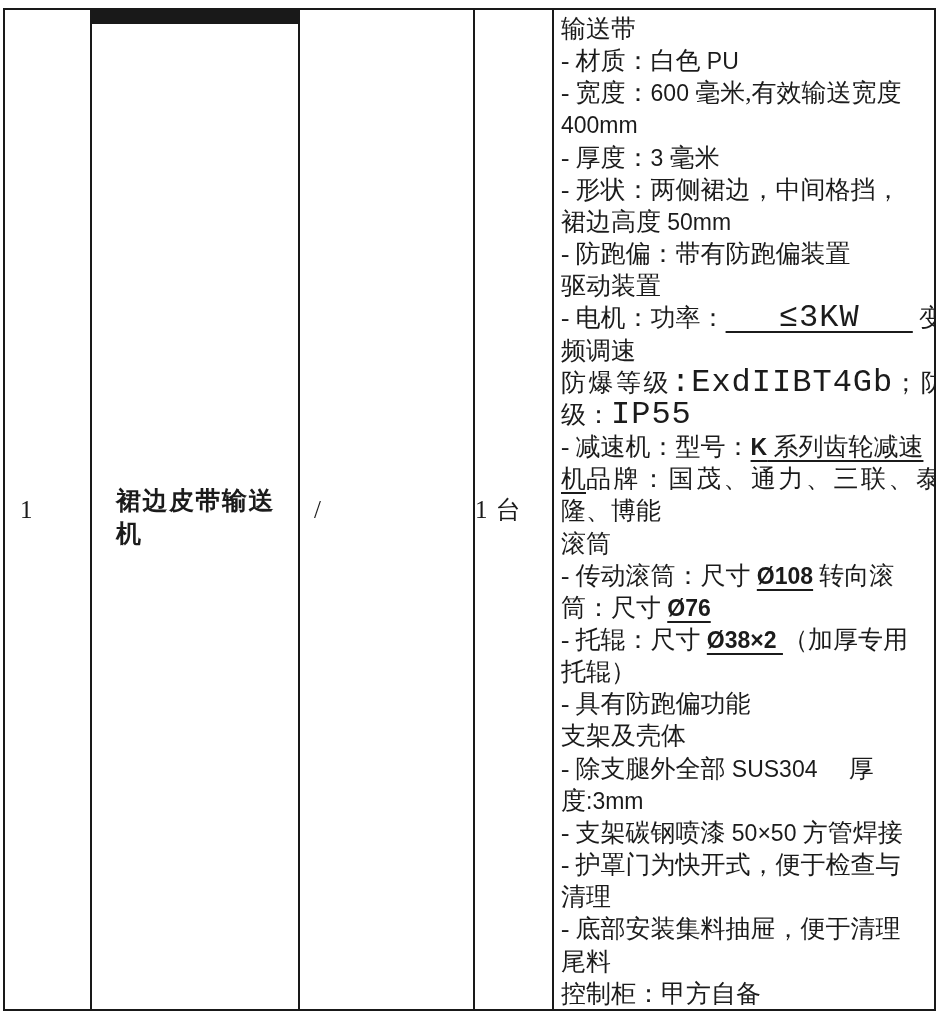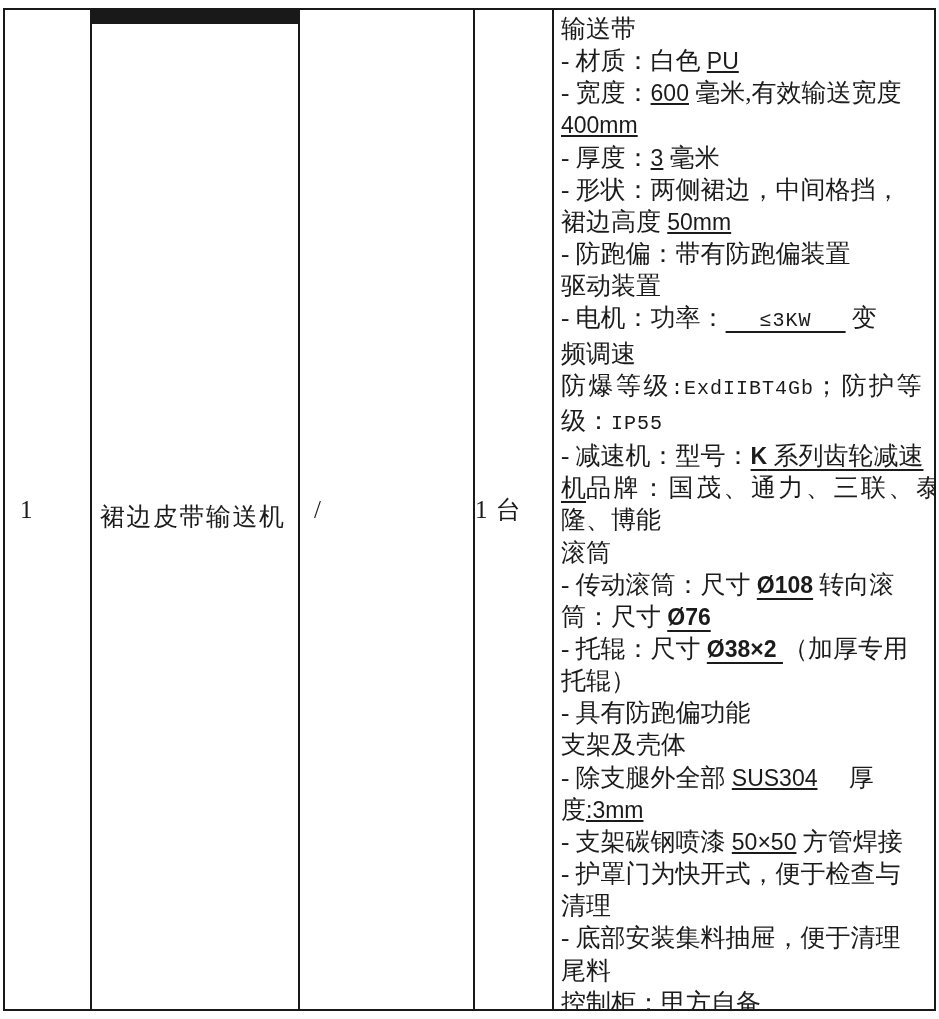--- a/index.html
+++ b/index.html
@@ -17,34 +17,34 @@
     width:933px; height:1003px;
     background:#191919;           
     display:grid;
     grid-template-columns:85px 206px 173px 77px 1fr;
     gap:2px; padding:2px;
     box-sizing:border-box;
   }
   .cell { background:#ffffff; overflow:hidden; }
   .vc { display:flex; align-items:center; font-size:25px; }
   .c1 { padding-left:15px; }
-  .c2 { padding-left:8px; font-weight:400; letter-spacing:1.5px;margin-top:14px; }
+  .c2 { padding-left:24px; font-weight:700; letter-spacing:1.5px;margin-top:14px; }
   .c3 { padding-left:14px; }
   .c4 { letter-spacing:1px; }
   .c5 {
     padding:3px 6px 0 7px;
     font-size:25px;
     line-height:32.15px;
     white-space:pre;
   }
   .spec-line { white-space:pre; }
   
-  .lat { font-family:"Liberation Sans", sans-serif; font-size:23px;text-decoration:underline; }
+  .lat { font-family:"Liberation Sans", sans-serif; font-size:23px; }
   
-  .ser { font-family:"Liberation Mono", "Liberation Serif", monospace; font-size:20px; letter-spacing:1px; }
+  .ser { font-family:"Liberation Mono", "Liberation Serif", monospace; font-size:32px; letter-spacing:1px; }
   .b   { font-weight:700; }
   .u   { text-decoration:underline; text-decoration-thickness:2px; text-underline-offset:5px; }
   .sp  { letter-spacing:2.5px; }
 </style>
 </head>
 <body>
 
 <div class="page">
   <div class="tbl">
 

